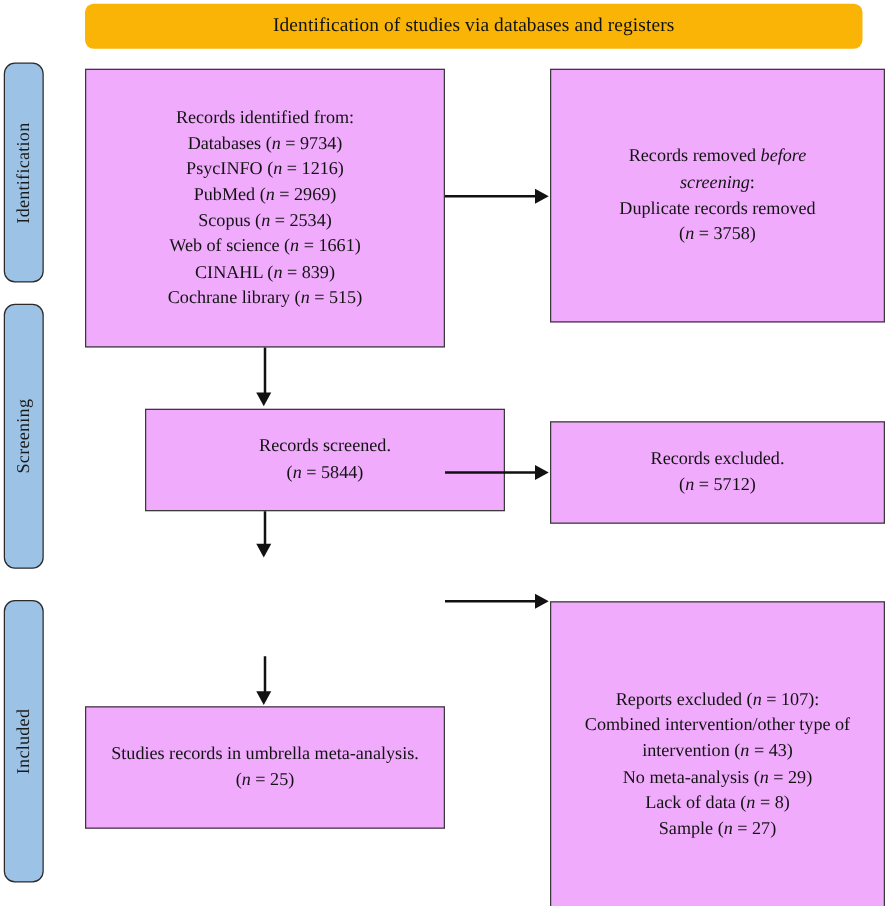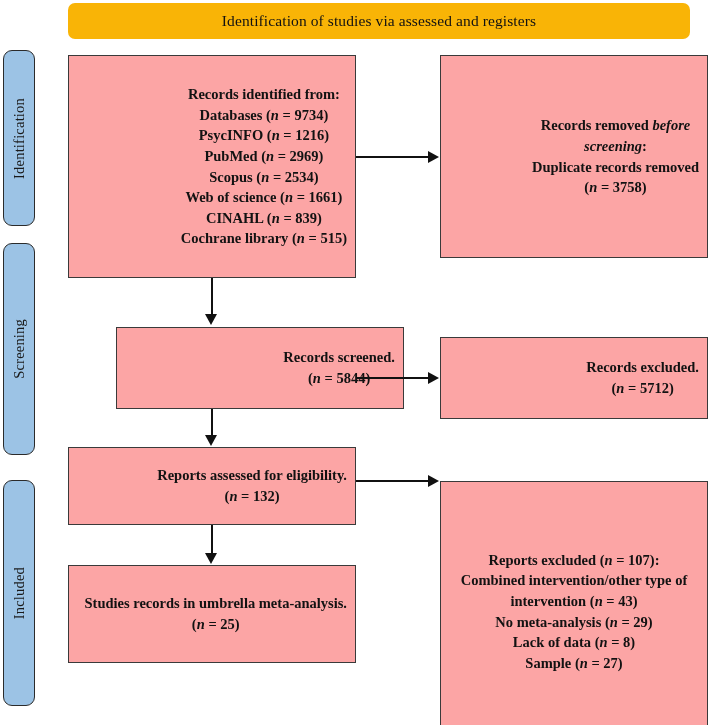--- a/index.html
+++ b/index.html
@@ -65,28 +65,27 @@
     white-space: nowrap;
     letter-spacing: 0.2px;
   }
   .tab-identification { top: 50px;  height: 176px; }
   .tab-screening      { top: 243px; height: 212px; }
   .tab-included       { top: 480px; height: 226px; }
 
   
   .flow-box {
     position: absolute;
-    background: #fca5a5;
+    background: #f0abfc;
     border: 1.5px solid #3a3a3a;
     box-sizing: border-box;
     display: flex;
     align-items: center;
-    justify-content: flex-end;
+    justify-content: center;
     text-align: center;
-    font-weight: bold;
   }
   .flow-box .box-text {
     font-size: 14.5px;
     line-height: 1.42;
     color: #121212;
     padding: 0 8px;
   }
   .flow-box .box-text i { font-style: italic; }
 
   .box-identified  { left: 68px;  top: 55px;  width: 288px; height: 223px; }
@@ -139,21 +138,21 @@
   
   .h3 { left: 356px; top: 480px; width: 78px; }
   .ah3 { left: 428px; top: 475px; }
 </style>
 </head>
 <body>
 
 <div id="diagram">
 
   <div class="header-banner">
-    <span class="banner-text">Identification of studies via assessed and registers</span>
+    <span class="banner-text">Identification of studies via databases and registers</span>
   </div>
 
   <div class="stage-tab tab-identification">
     <span class="stage-label">Identification</span>
   </div>
   <div class="stage-tab tab-screening">
     <span class="stage-label">Screening</span>
   </div>
   <div class="stage-tab tab-included">
     <span class="stage-label">Included</span>
@@ -182,26 +181,20 @@
     </div>
   </div>
 
   <div class="flow-box box-excluded">
     <div class="box-text">
       <span>Records excluded.</span><br>
       (<i>n</i> = <span>5712</span>)
     </div>
   </div>
 
-  <div class="flow-box box-eligibility">
-    <div class="box-text">
-      <span>Reports assessed for eligibility.</span><br>
-      (<i>n</i> = <span>132</span>)
-    </div>
-  </div>
 
   <div class="flow-box box-reports-exc">
     <div class="box-text">
       <span>Reports excluded</span> (<i>n</i> = <span>107</span>):<br>
       <span id="reports-excluded-reasons">Combined intervention/other type of intervention (<i>n</i> = 43)<br>No meta-analysis (<i>n</i> = 29)<br>Lack of data (<i>n</i> = 8)<br>Sample (<i>n</i> = 27)</span>
     </div>
   </div>
 
   <div class="flow-box box-included">
     <div class="box-text">

